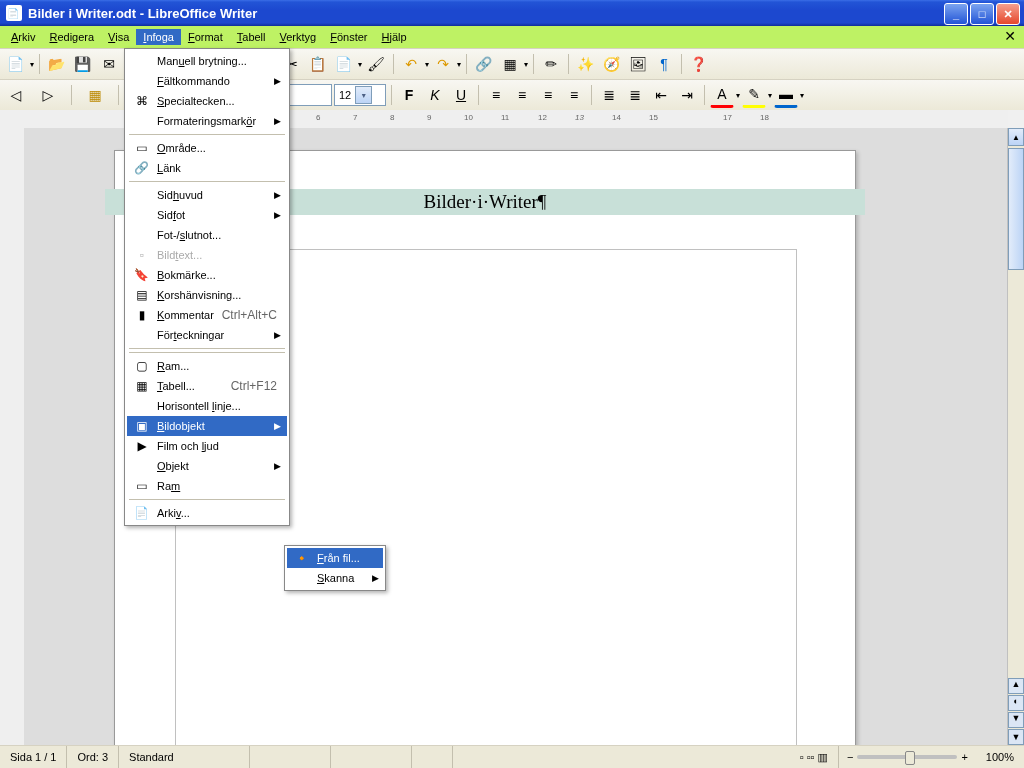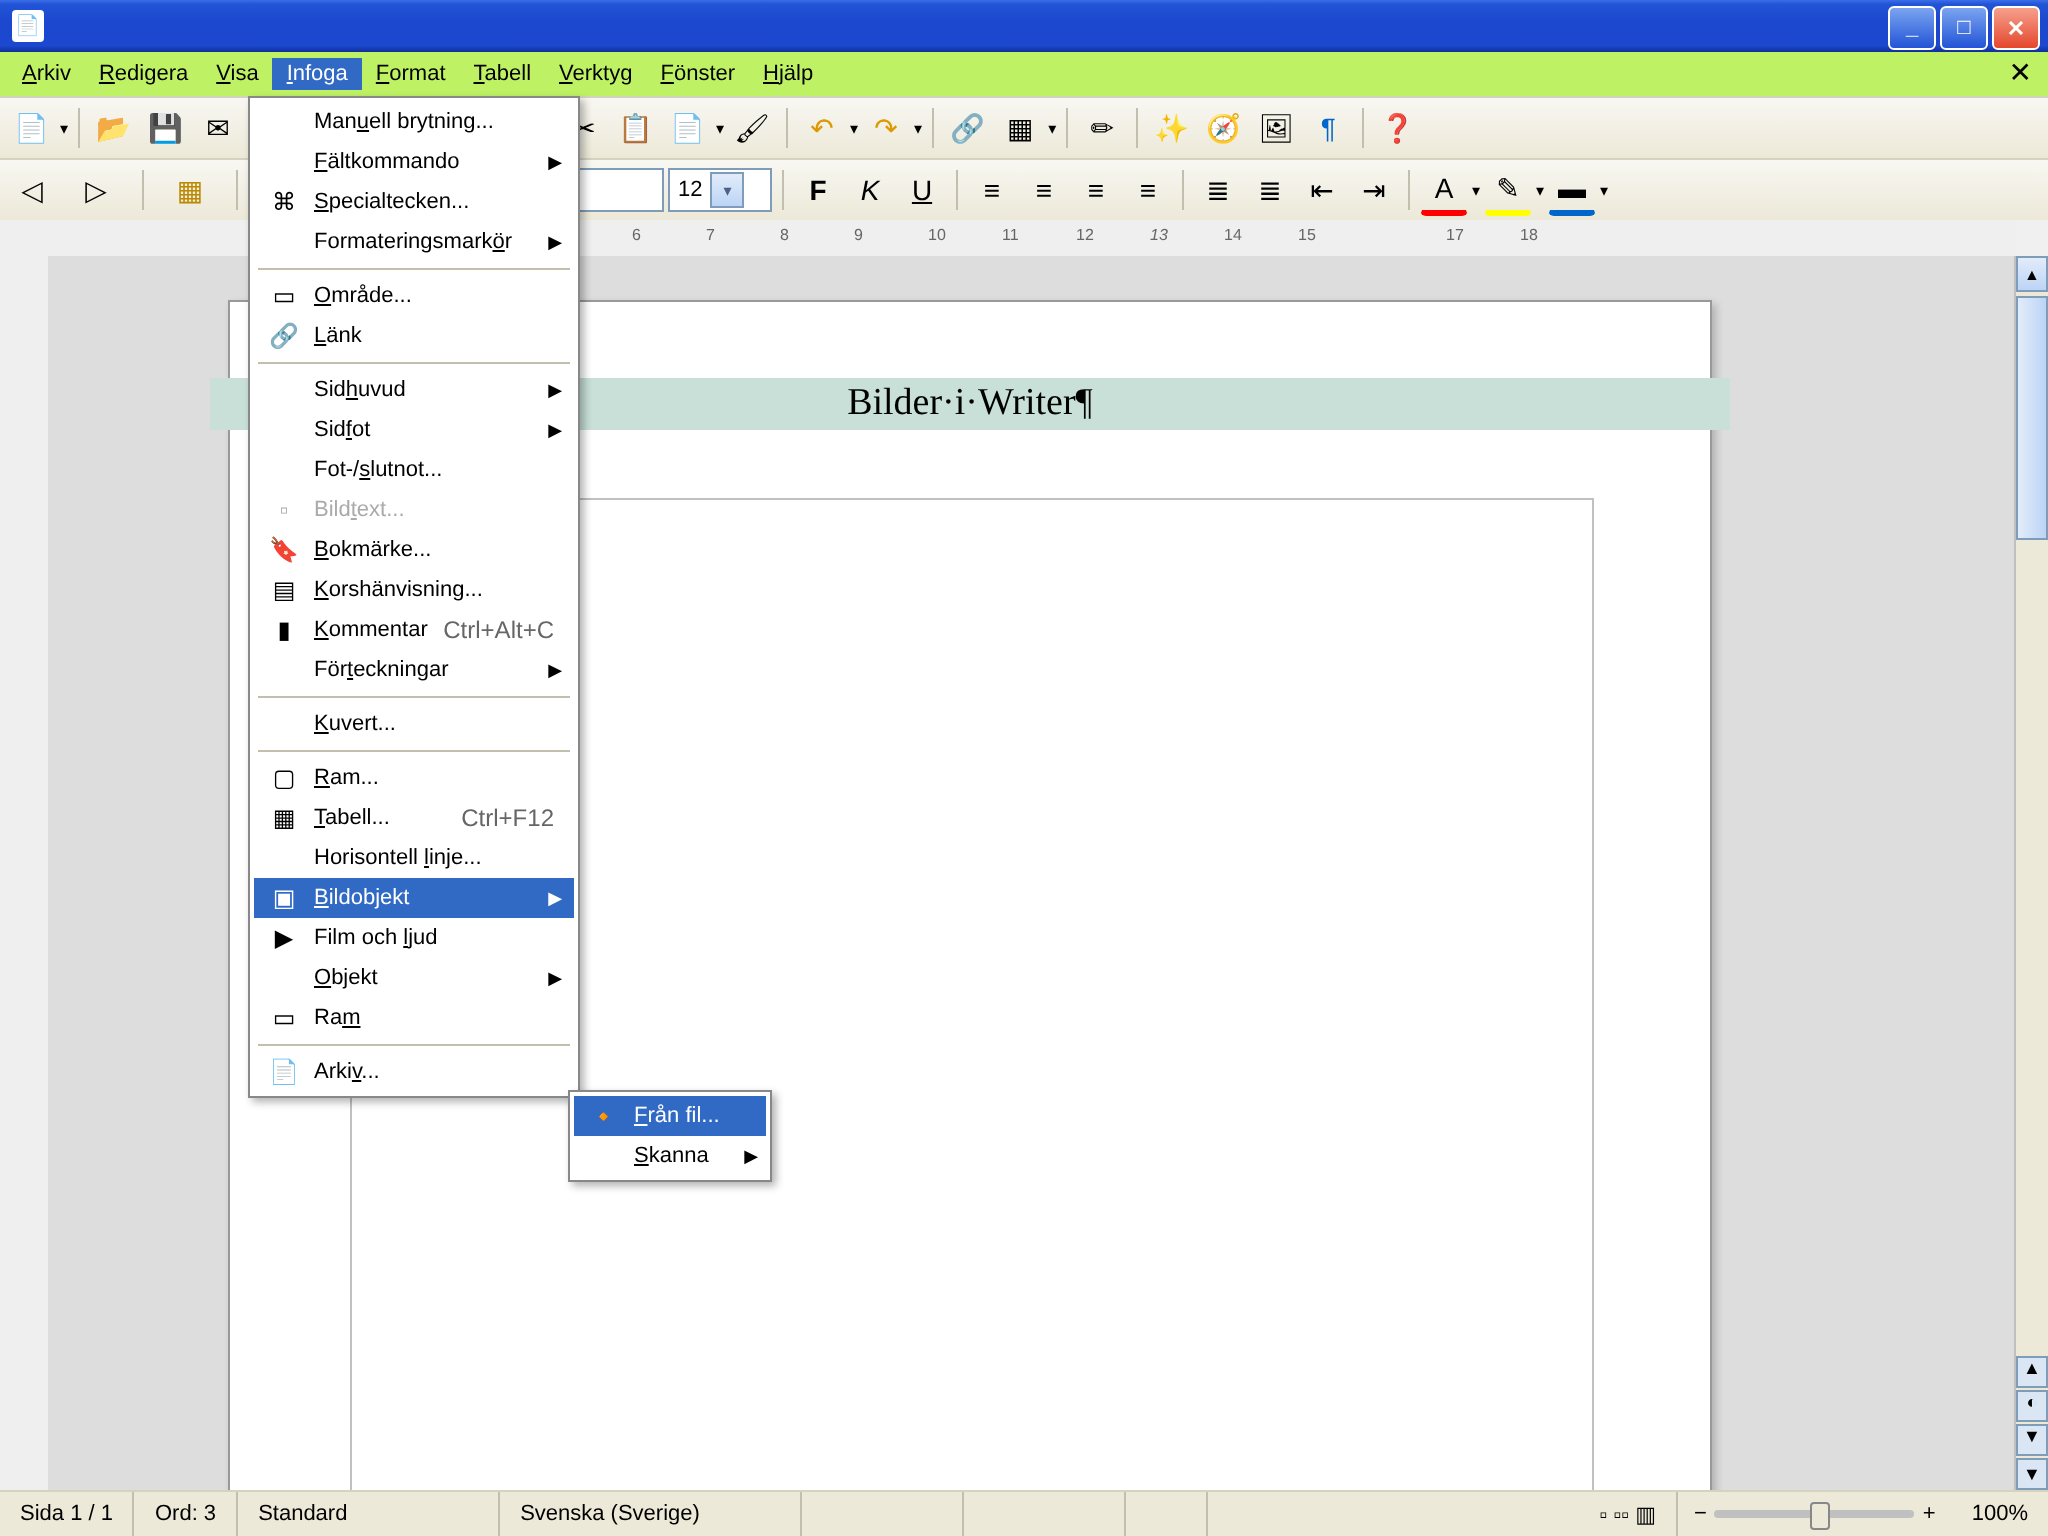--- a/index.html
+++ b/index.html
@@ -54,20 +54,21 @@
 .submenu .drow.hl{background:#316ac5;color:#fff}
 .submenu .drow .dicon{width:22px;display:flex;justify-content:center;font-size:11px}
 .submenu .drow .dlabel{flex:1;padding-left:4px}
 .submenu .drow .darrow{font-size:9px}
 </style>
 </head>
 <body>
 
 <div class="titlebar">
   <span class="doc-icon">📄</span>
+  <span>Bilder i Writer.odt - LibreOffice Writer</span>
   <div class="wbtns">
     <div class="wbtn min">_</div>
     <div class="wbtn max">□</div>
     <div class="wbtn close">✕</div>
   </div>
 </div>
 
 <div class="menubar">
 
   <span class="mitem"><u>A</u>rkiv</span>
@@ -271,24 +272,20 @@
       <span class="dicon">▮</span>
       <span class="dlabel"><u>K</u>ommentar</span>
       <span class="dshort">Ctrl+Alt+C</span>
     </div>
     <div class="drow">
       <span class="dicon"></span>
       <span class="dlabel">För<u>t</u>eckningar</span>
       <span class="darrow">▶</span>
     </div>
     <div class="dsep"></div>
-    <div class="drow">
-      <span class="dicon"></span>
-      <span class="dlabel"><u>K</u>uvert...</span>
-    </div>
     <div class="dsep"></div>
     <div class="drow">
       <span class="dicon">▢</span>
       <span class="dlabel"><u>R</u>am...</span>
     </div>
     <div class="drow">
       <span class="dicon">▦</span>
       <span class="dlabel"><u>T</u>abell...</span>
       <span class="dshort">Ctrl+F12</span>
     </div>
@@ -329,21 +326,20 @@
       <span class="dicon"></span>
       <span class="dlabel"><u>S</u>kanna</span>
       <span class="darrow">▶</span>
     </div>
   </div>
 
 <div class="statusbar">
   <div class="cell">Sida  1 / 1</div>
   <div class="cell">Ord: 3</div>
   <div class="cell" style="width:110px">Standard</div>
-  <div class="cell" style="width:130px">Svenska (Sverige)</div>
   <div class="cell" style="width:60px"></div>
   <div class="cell" style="width:60px"></div>
   <div class="cell" style="width:20px"></div>
   <div class="spacer"></div>
   <div class="cell" style="display:flex;gap:2px">▫ ▫▫ ▥</div>
   <div class="zoom">
     <span>−</span>
     <div class="zslider">
         <div class="zthumb"></div>
       </div>

